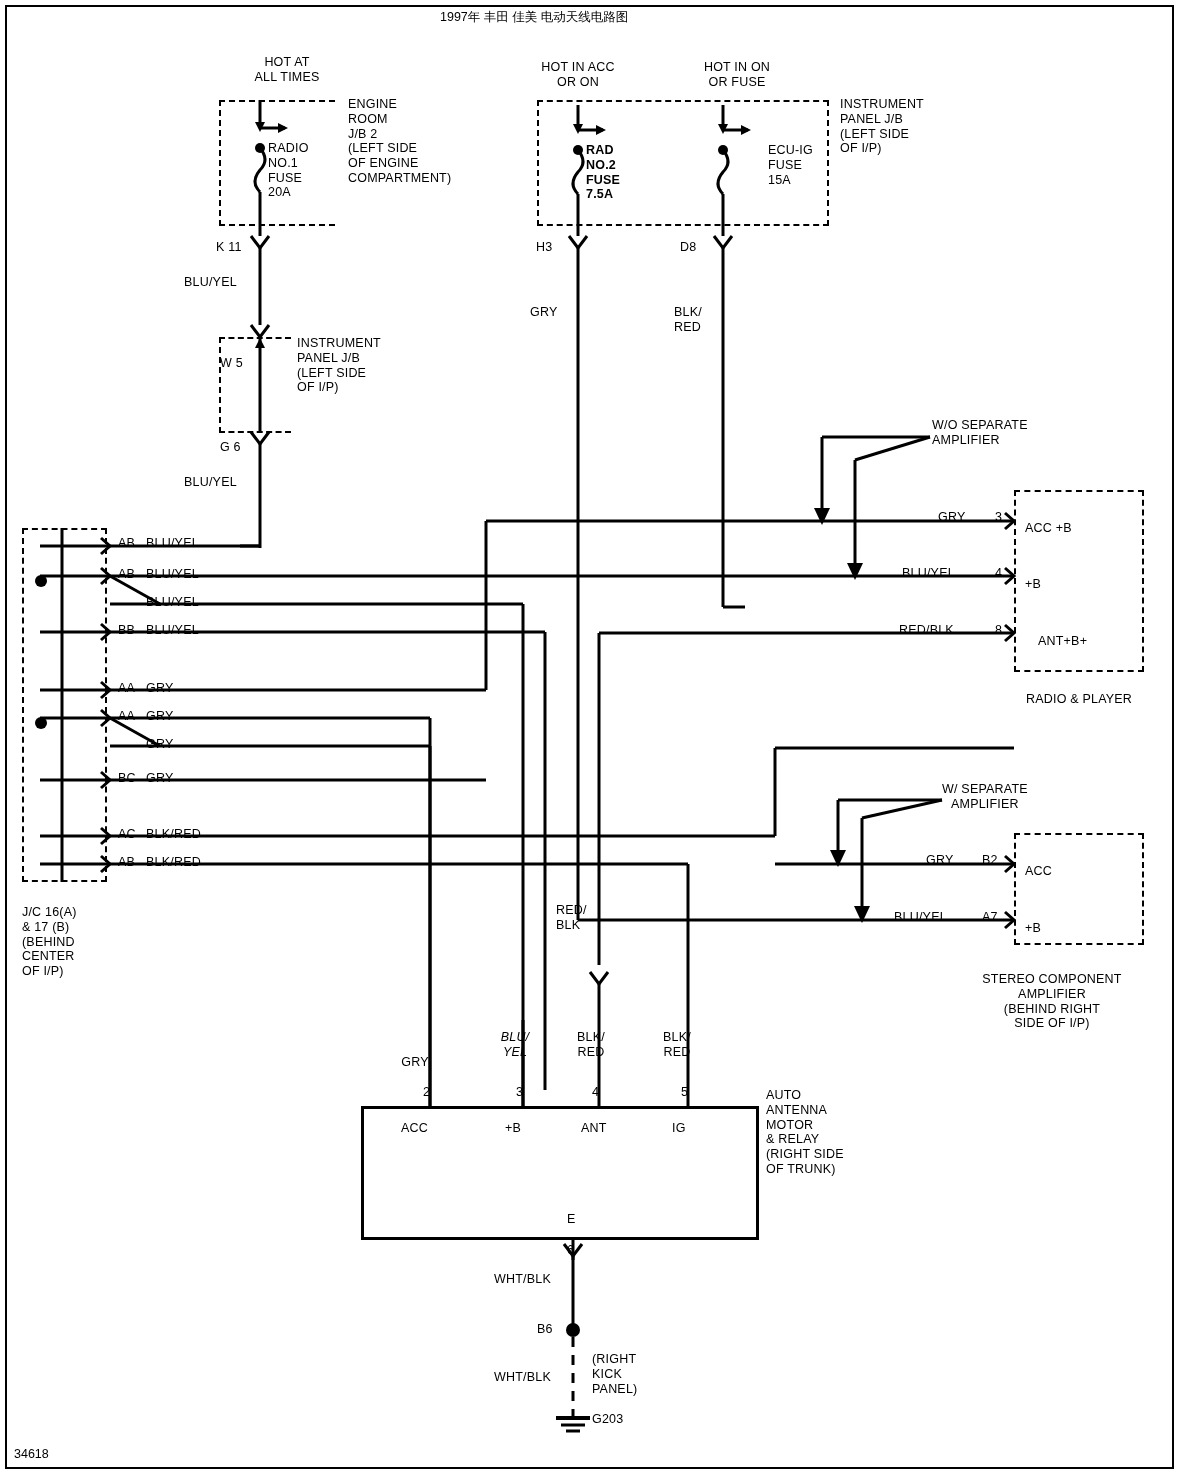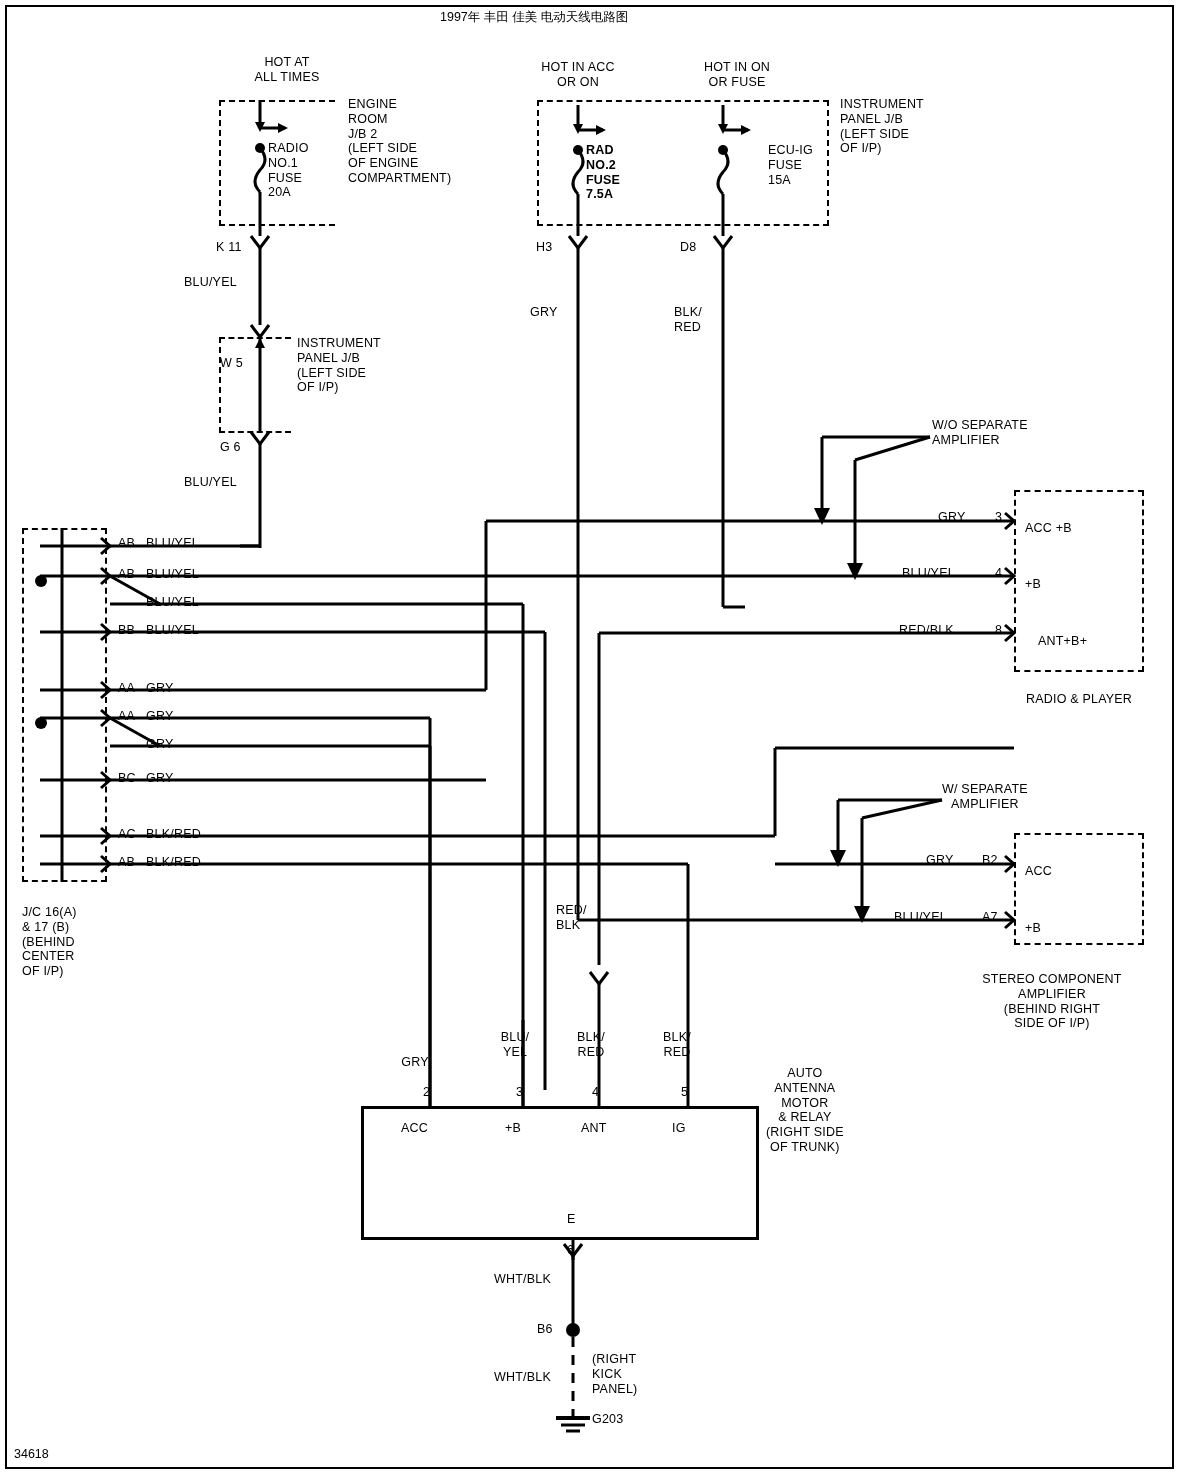--- a/index.html
+++ b/index.html
@@ -261,39 +261,39 @@
 AMPLIFIER
 (BEHIND RIGHT
 SIDE OF I/P)</div>
   <div class="t" style="left:942px;top:782px;text-align:center;">W/ SEPARATE
 AMPLIFIER</div>
 
   <div class="t" style="left:556px;top:903px;">RED/
 BLK</div>
 
   <div class="t c" style="left:390px;top:1055px;width:50px;">GRY</div>
-  <div class="t c" style="left:490px;top:1030px;width:50px;">BLU/
+  <div class="t c" style="left:490px;top:1030px;width:50px;font-style:italic;">BLU/
 YEL</div>
   <div class="t c" style="left:566px;top:1030px;width:50px;">BLK/
 RED</div>
   <div class="t c" style="left:652px;top:1030px;width:50px;">BLK/
 RED</div>
 
   <div class="solid-box" style="left:361px;top:1106px;width:398px;height:134px;"></div>
   <div class="t" style="left:423px;top:1085px;">2</div>
   <div class="t" style="left:401px;top:1121px;">ACC</div>
   <div class="t" style="left:516px;top:1085px;">3</div>
   <div class="t" style="left:505px;top:1121px;">+B</div>
   <div class="t" style="left:592px;top:1085px;">4</div>
   <div class="t" style="left:581px;top:1121px;">ANT</div>
   <div class="t" style="left:681px;top:1085px;">5</div>
   <div class="t" style="left:672px;top:1121px;">IG</div>
   <div class="t" style="left:567px;top:1212px;">E</div>
   <div class="t" style="left:567px;top:1243px;">6</div>
-  <div class="t" style="left:766px;top:1066px;text-align:center;">AUTO
+  <div class="t" style="left:766px;top:1088px;">AUTO
 ANTENNA
 MOTOR
 &amp; RELAY
 (RIGHT SIDE
 OF TRUNK)</div>
 
   <div class="t" style="left:494px;top:1272px;">WHT/BLK</div>
   <div class="t" style="left:537px;top:1322px;">B6</div>
   <div class="t" style="left:494px;top:1370px;">WHT/BLK</div>
   <div class="t" style="left:592px;top:1352px;">(RIGHT

